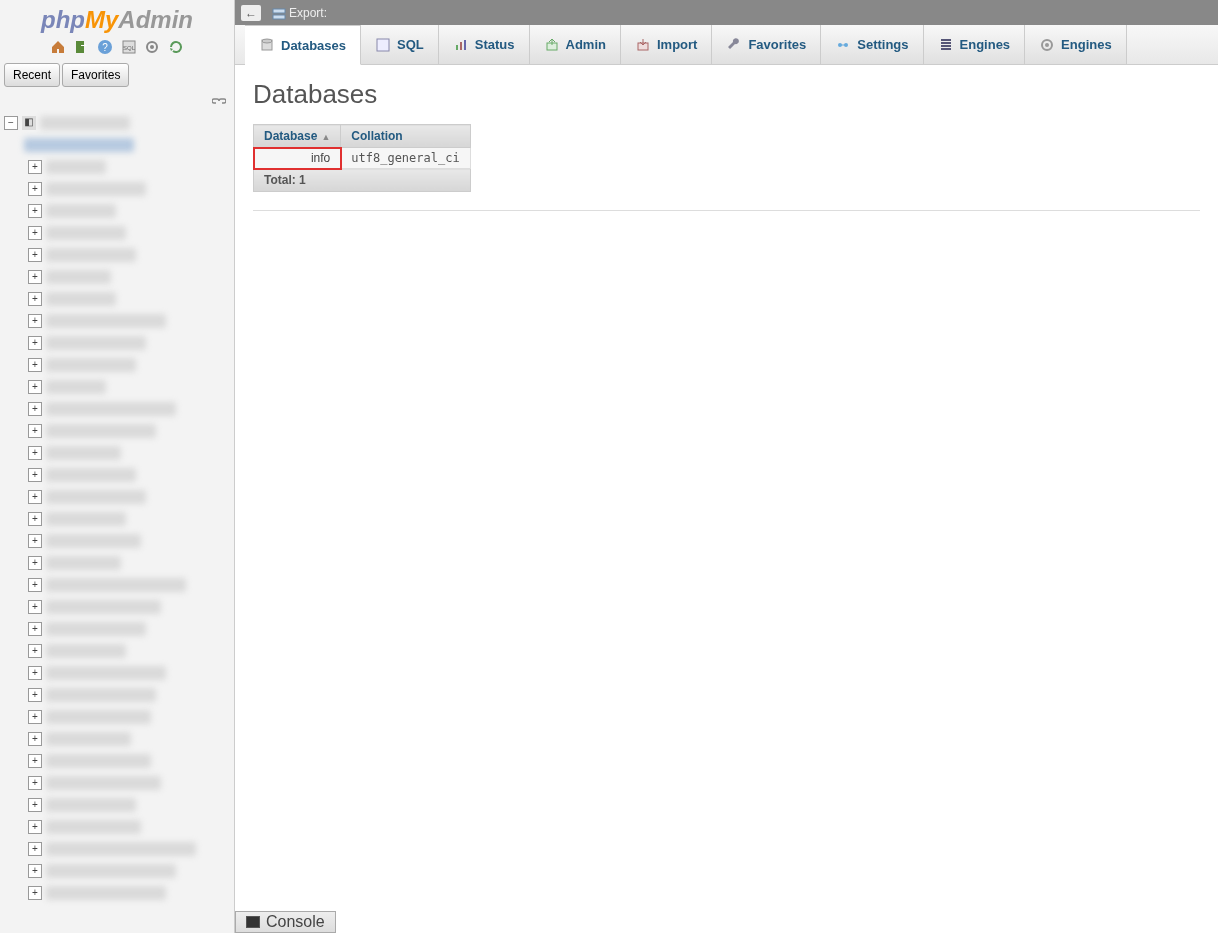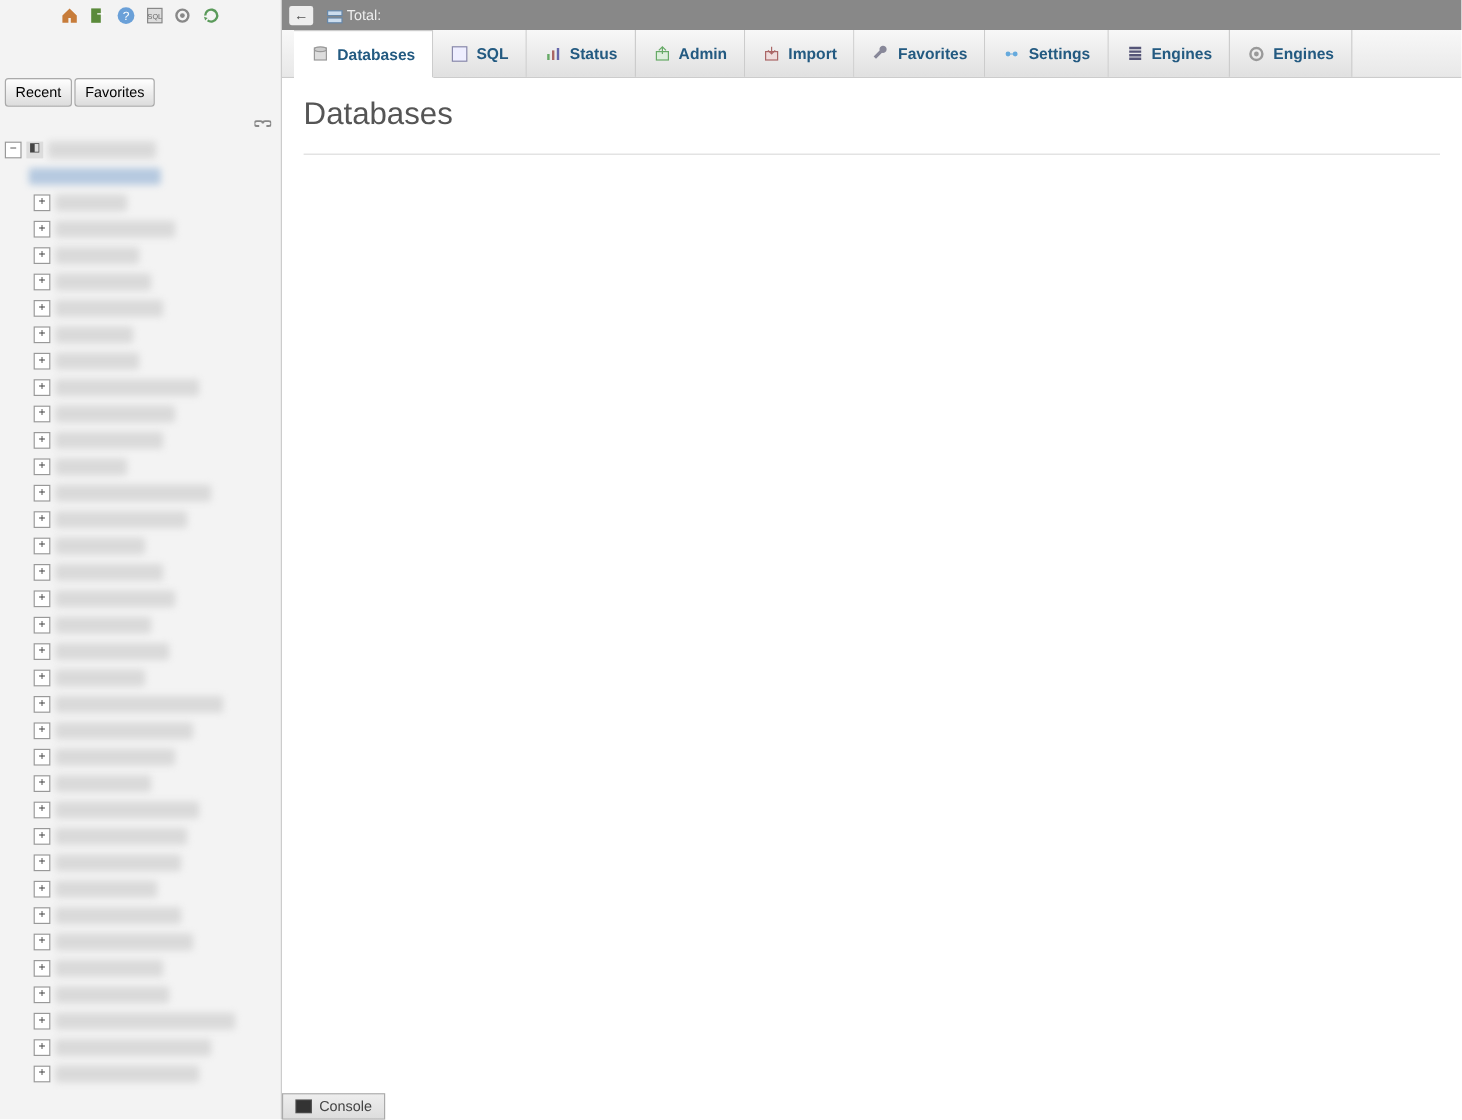--- a/index.html
+++ b/index.html
@@ -6,21 +6,21 @@
 body { font-family: sans-serif; font-size: 13px; color: #444; background: #fff; overflow: hidden; }
 #main-frame { display: flex; width: 1218px; height: 933px; }
 #navigation { width: 235px; background: #f3f3f3; display: flex; flex-direction: column; border-right: 1px solid #ccc; position: relative; }
 #nav-logo { text-align: center; padding: 6px 0 0 0; }
 #nav-logo .php { color: #7a86b8; font-weight: bold; font-size: 24px; font-style: italic; }
 #nav-logo .my { color: #f89406; font-weight: bold; font-size: 24px; font-style: italic; }
 #nav-logo .admin { color: #989898; font-weight: bold; font-size: 24px; font-style: italic; }
 #nav-icons { text-align: center; margin: 4px 0; }
 #nav-icons span { display: inline-block; width: 16px; height: 16px; margin: 0 2px; vertical-align: middle; }
 #recent-fav { padding: 4px; display:flex; }
-#recent-fav button { background: linear-gradient(#fff,#dcdcdc); border: 1px solid #aaa; border-radius: 3px; padding: 4px 8px; font-size: 12px; cursor: pointer; margin-right:2px;margin-top:36px;}
+#recent-fav button { background: linear-gradient(#fff,#dcdcdc); border: 1px solid #aaa; border-radius: 3px; padding: 4px 8px; font-size: 12px; cursor: pointer; margin-right:2px;}
 #link-icon-row { text-align: right; padding: 2px 8px; }
 #nav-tree-wrapper { flex: 1; overflow-y: scroll; position: relative; }
 #nav-tree { padding: 2px 0 4px 4px; }
 .tree-row { display: flex; align-items: center; height: 22px; position: relative; }
 .tree-expand { width: 14px; height: 14px; border: 1px solid #999; background: #fff; font-size: 10px; line-height: 12px; text-align: center; cursor: pointer; display:inline-block; margin-right:4px;}
 .tree-blur { flex: 1; height: 14px; background: #bbb; border-radius: 2px; filter: blur(3px); opacity: 0.45; margin-right:6px; }
 .tree-blur.sel { background:#9cb8d8; opacity:0.7; }
 .tree-root-row { display:flex; align-items:center; height:22px; }
 #content { flex: 1; display: flex; flex-direction: column; background: #fff; }
 #top-bar { height: 25px; background: #888; color: #fff; display: flex; align-items: center; font-size: 12px; padding: 0 6px; }
@@ -34,28 +34,31 @@
 #page h2 { font-size: 26px; font-weight: normal; color: #555; margin-bottom: 14px; }
 .data-table { border-collapse: collapse; }
 .data-table th { background: linear-gradient(#e8e8e8,#d6d6d6); color: #235a81; text-align: left; padding: 4px 10px; font-size: 12px; border: 1px solid #ccc; }
 .data-table td { padding: 3px 10px; font-size: 12px; border: 1px solid #ddd; background:#f6f6f6;}
 .data-table td.dbname { text-align: right; font-family: sans-serif; }
 .data-table td.coll { font-family: monospace; color:#555;}
 .data-table tr.highlight td.dbname { outline: 2px solid #e03030; outline-offset: -1px; }
 .data-table tfoot th { background: linear-gradient(#e8e8e8,#d6d6d6); color:#555; padding:4px 10px; text-align:left; font-size:12px; border:1px solid #ccc;}
 .sort-ind { font-size:9px; color:#888; margin-left:4px;}
 hr { margin-top: 18px; border: none; border-top: 1px solid #ddd; }
-#console-bar { position: absolute; bottom: 0; left: 235px; height: 22px; background: linear-gradient(#eee,#ddd); border: 1px solid #aaa; display: flex; align-items: center; padding: 0 10px; font-size: 12px; color: #444; cursor:pointer; gap:6px;}
+#console-bar { position: absolute; bottom: 0; left: 235px; height: 22px; background: linear-gradient(#eee,#ddd); border: 1px solid #aaa; display: flex; align-items: center; padding: 0 10px; font-size: 16px; color: #444; cursor:pointer; gap:6px;}
 .icon-svg { width:16px; height:16px; }
 </style>
 </head>
 <body>
 
 <div id="main-frame">
   <div id="navigation">
+    <div id="nav-logo">
+      <span class="php">php</span><span class="my">My</span><span class="admin">Admin</span>
+    </div>
     <div id="nav-icons">
       <span><svg class="icon-svg" viewBox="0 0 16 16">
             <path fill="#c77c3a" d="M2 8l6-6 6 6v6H9v-4H7v4H2z"></path>
           </svg></span>
       <span><svg class="icon-svg" viewBox="0 0 16 16">
             <rect x="2" y="2" width="8" height="12" fill="#5a8a3a"></rect>
             <path fill="#fff" d="M7 7h6l-2-2v1H7zM11 9l2-2"></path>
           </svg></span>
       <span><svg class="icon-svg" viewBox="0 0 16 16">
             <circle cx="8" cy="8" r="7" fill="#6aa0d8"></circle>
@@ -236,21 +239,21 @@
     </div>
   </div>
 
   <div id="content">
     <div id="top-bar">
       <div class="collapse-btn">←</div>
       <span id="server-icon"><svg class="icon-svg" viewBox="0 0 16 16">
             <rect x="2" y="3" width="12" height="4" fill="#cde" stroke="#68a"></rect>
             <rect x="2" y="9" width="12" height="4" fill="#cde" stroke="#68a"></rect>
           </svg></span>
-      <span style="color:#eee">Total:</span>
+      <span style="color:#eee">Export:</span>
     </div>
     <div id="tabs">
         <div class="tab active">
           <span class="tab-icon"><svg class="icon-svg" viewBox="0 0 16 16">
               <rect x="3" y="3" width="10" height="10" fill="#ddd" stroke="#999"></rect>
               <ellipse cx="8" cy="4" rx="5" ry="2" fill="#ccc" stroke="#999"></ellipse>
             </svg></span>
           <span>Databases</span>
         </div>
         <div class="tab">
@@ -304,20 +307,39 @@
         <div class="tab">
           <span class="tab-icon"><svg class="icon-svg" viewBox="0 0 16 16">
               <circle cx="8" cy="8" r="5" fill="none" stroke="#999" stroke-width="2"></circle>
               <circle cx="8" cy="8" r="2" fill="#999"></circle>
             </svg></span>
           <span>Engines</span>
         </div>
       </div>
     <div id="page">
       <h2>Databases</h2>
+      <table class="data-table">
+        <thead>
+          <tr>
+            <th><span>Database</span><span class="sort-ind">▲</span></th>
+            <th>Collation</th>
+          </tr>
+        </thead>
+        <tbody id="db-rows">
+            <tr class="highlight">
+              <td class="dbname" style="min-width:70px">info</td>
+              <td class="coll">utf8_general_ci</td>
+            </tr>
+          </tbody>
+        <tfoot>
+          <tr>
+              <th colspan="2">Total: 1</th>
+            </tr>
+        </tfoot>
+      </table>
       <hr>
     </div>
   </div>
 </div>
 
 <div id="console-bar">
   <svg width="14" height="12" viewBox="0 0 14 12">
       <rect x="0" y="0" width="14" height="12" fill="#555"></rect>
       <rect x="1" y="1" width="12" height="10" fill="#333"></rect>
     </svg>

